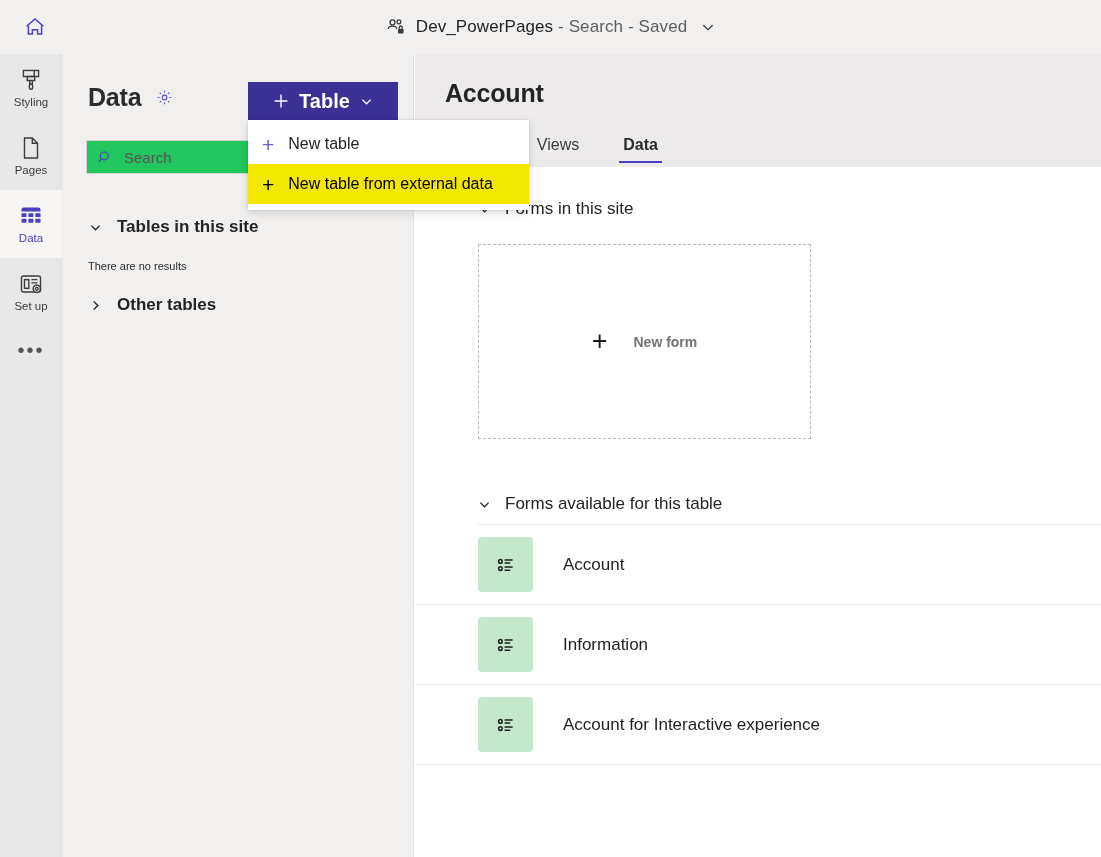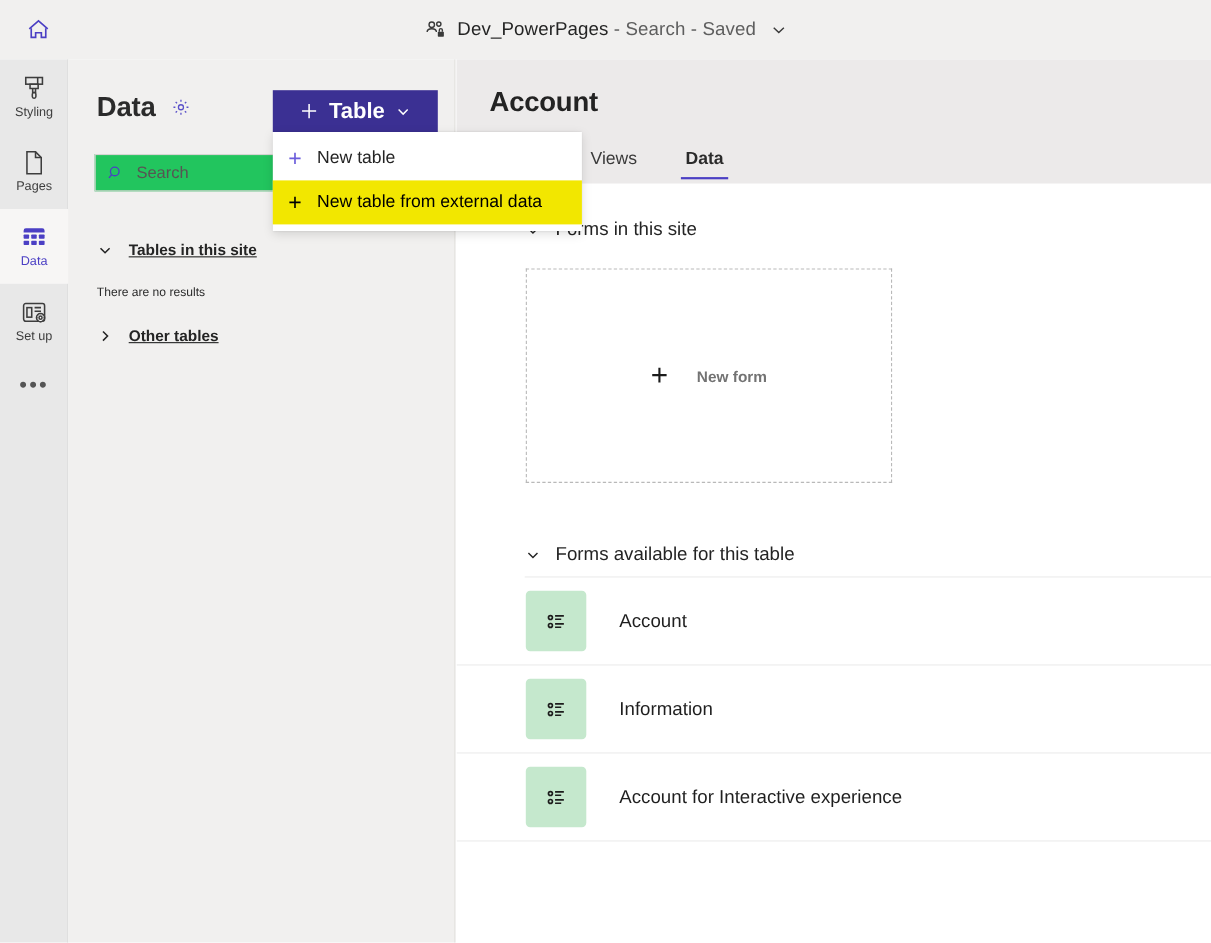--- a/index.html
+++ b/index.html
@@ -66,21 +66,21 @@
   .panel-search-wrap { padding: 0 24px; }
   .searchbox {
     height: 34px; background: #22c55e; border: 1px solid #d6d4d2;
     display: flex; align-items: center; gap: 10px; padding: 0 10px;
   }
   .searchbox .ph { font-size: 15px; color: #575553; }
   .tree { padding: 36px 0 0 0; }
   .tree-group {
     display: flex; align-items: center; gap: 14px; padding: 0 0 0 26px; height: 34px;
   }
-  .tree-group .gtext { font-size: 14px; font-weight: 700; color: #242424; text-decoration: underline; }
+  .tree-group .gtext { font-size: 17px; font-weight: 700; color: #242424; }
   .tree-empty { font-size: 11px; color: #2b2b2b; padding: 16px 0 16px 26px; }
 
   
   .table-btn {
     position: absolute; left: 248px; top: 82px; width: 150px; height: 38px;
     background: #3b3093; color: #ffffff;
     display: flex; align-items: center; justify-content: center; gap: 9px;
     font-size: 20px; font-weight: 600;
     z-index: 40;
   }

